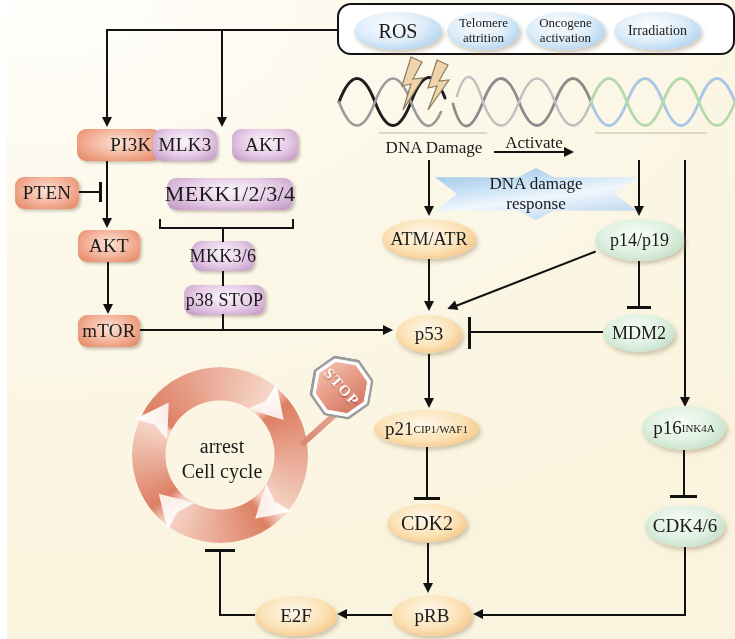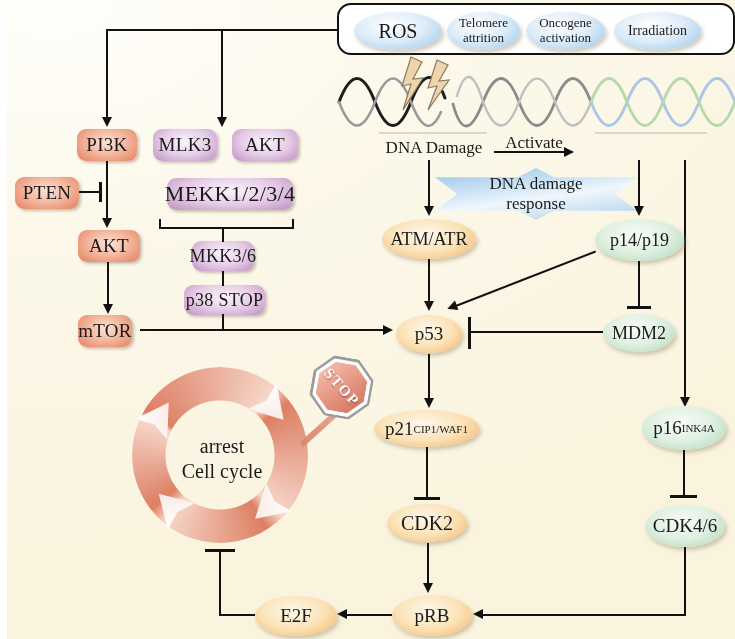--- a/index.html
+++ b/index.html
@@ -126,21 +126,21 @@
   <div class="lbl" style="left:368px;top:138px;width:118px;">DNA Damage</div>
   <div class="lbl" style="left:487px;top:133px;width:80px;">Activate</div>
   <div class="hl" style="left:487px;top:151px;width:72px;"></div>
   <div class="ah ah-r" style="left:557px;top:146.5px;"></div>
 
   <div id="banner">
     <span>DNA damage</span>
     <span>response</span>
   </div>
 
-  <div class="node salmon" style="left:70px;top:129px;width:60px;height:32px;">
+  <div class="node salmon" style="left:70px;top:129px;width:60px;height:32px;padding-left:24px;">
       <span>PI3K</span>
     </div>
   <div class="node purple" style="left:146px;top:129px;width:64px;height:32px;">
       <span>MLK3</span>
     </div>
   <div class="node purple" style="left:225px;top:129px;width:66px;height:32px;">
       <span>AKT</span>
     </div>
   <div class="node salmon" style="left:8px;top:177px;width:64px;height:32px;">
       <span>PTEN</span>
@@ -150,21 +150,21 @@
     </div>
   <div class="node salmon" style="left:71px;top:230px;width:62px;height:32px;">
       <span>AKT</span>
     </div>
   <div class="node purple" style="left:185px;top:241px;width:62px;height:30px;font-size:18px;">
       <span>MKK3/6</span>
     </div>
   <div class="node purple" style="left:177px;top:285px;width:81px;height:30px;font-size:18px;">
       <span>p38 STOP</span>
     </div>
-  <div class="node salmon" style="left:71px;top:315px;width:54px;height:32px;justify-content:center;">
+  <div class="node salmon" style="left:71px;top:315px;width:62px;height:32px;justify-content:center;">
       <span>mTOR</span>
     </div>
 
   <div class="vl" style="left:99px;top:161px;height:57px;"></div>
   <div class="ah ah-d" style="left:94.5px;top:218px;"></div>
   <div class="hl" style="left:72px;top:191px;width:21px;"></div>
   <div class="tbar-v" style="left:92px;top:182px;height:20px;"></div>
   <div class="vl" style="left:100px;top:262px;height:42px;"></div>
   <div class="ah ah-d" style="left:95.5px;top:304px;"></div>
   <div class="hl" style="left:152px;top:227px;width:135px;"></div>

